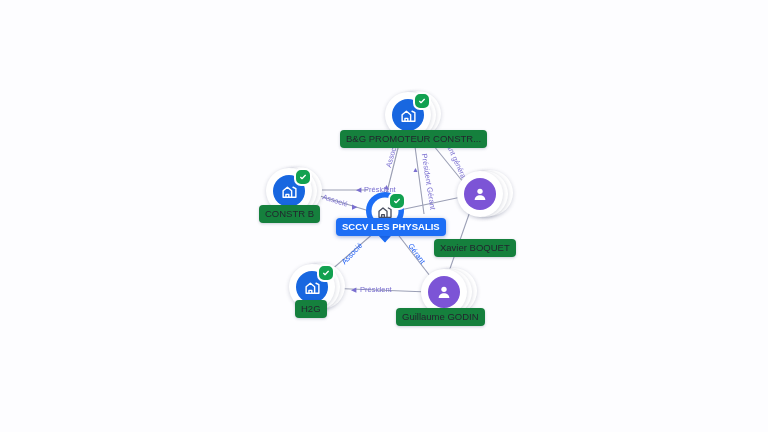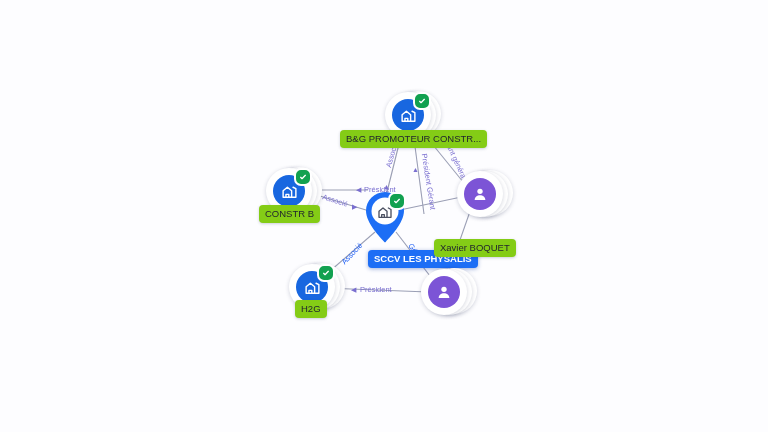--- a/index.html
+++ b/index.html
@@ -35,21 +35,21 @@
   .badge{
     position:absolute;right:0px;top:0px;width:14px;height:14px;border-radius:7px;
     background:#12a150;border:2px solid #ffffff;
     display:flex;align-items:center;justify-content:center;
   }
   .badge svg{width:8px;height:8px;display:block;}
 
   
   .chip{
     position:absolute;white-space:nowrap;
-    background:#84cc16;color:#22262e;
+    background:#15803d;color:#22262e;
     font-size:9.5px;line-height:1;
     padding:4px 6px;border-radius:4px;
     box-shadow:0 1px 3px rgba(30,40,80,.22);
   }
   .chip.selected{
     background:#1d6ef5;color:#ffffff;font-weight:bold;
     box-shadow:0 1px 4px rgba(20,60,160,.40);
   }
 
   
@@ -177,21 +177,21 @@
           <path d="M15 20h6V8l-4-2"></path>
           <path d="M7 20v-4h4v4"></path>
       </svg>
     </div>
     <div class="badge" style="right:2px;top:2px;">
       <svg viewBox="0 0 24 24" fill="none" stroke="#ffffff" stroke-width="4" stroke-linecap="round" stroke-linejoin="round">
           <path d="M5 13l4 4L19 7"></path>
         </svg>
     </div>
   </div>
-  <div class="chip selected" style="left:336px;top:250px;margin-left:32px;">SCCV LES PHYSALIS</div>
+  <div class="chip selected" style="left:336px;top:218px;">SCCV LES PHYSALIS</div>
 
   <div class="node" style="left:457px;top:171px;">
     <div class="stack">
       <div class="card c3"></div>
         <div class="card c2"></div>
         <div class="card c1"></div>
       <div class="disc person">
         <svg width="16" height="16" viewBox="0 0 24 24" fill="#ffffff">
           <circle cx="12" cy="8" r="4"></circle>
             <path d="M4 21c0-4.4 3.6-7 8-7s8 2.6 8 7z"></path>
@@ -228,14 +228,15 @@
         <div class="card c2"></div>
         <div class="card c1"></div>
       <div class="disc person">
         <svg width="16" height="16" viewBox="0 0 24 24" fill="#ffffff">
           <circle cx="12" cy="8" r="4"></circle>
             <path d="M4 21c0-4.4 3.6-7 8-7s8 2.6 8 7z"></path>
         </svg>
       </div>
     </div>
   </div>
+  <div class="chip" style="left:396px;top:308px;">Guillaume GODIN</div>
 
 </div>
 
 </body></html>

